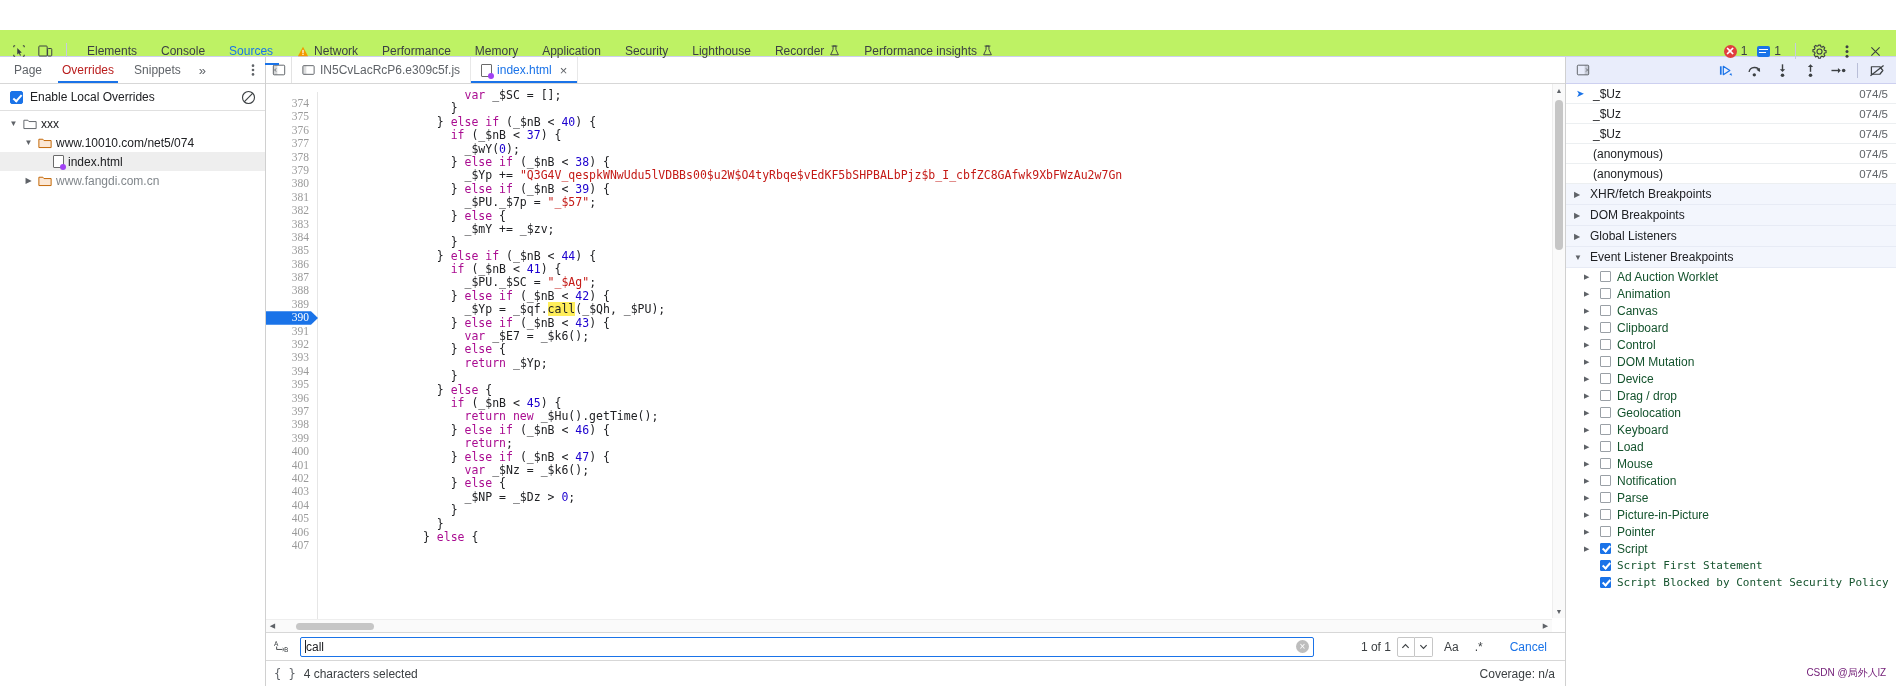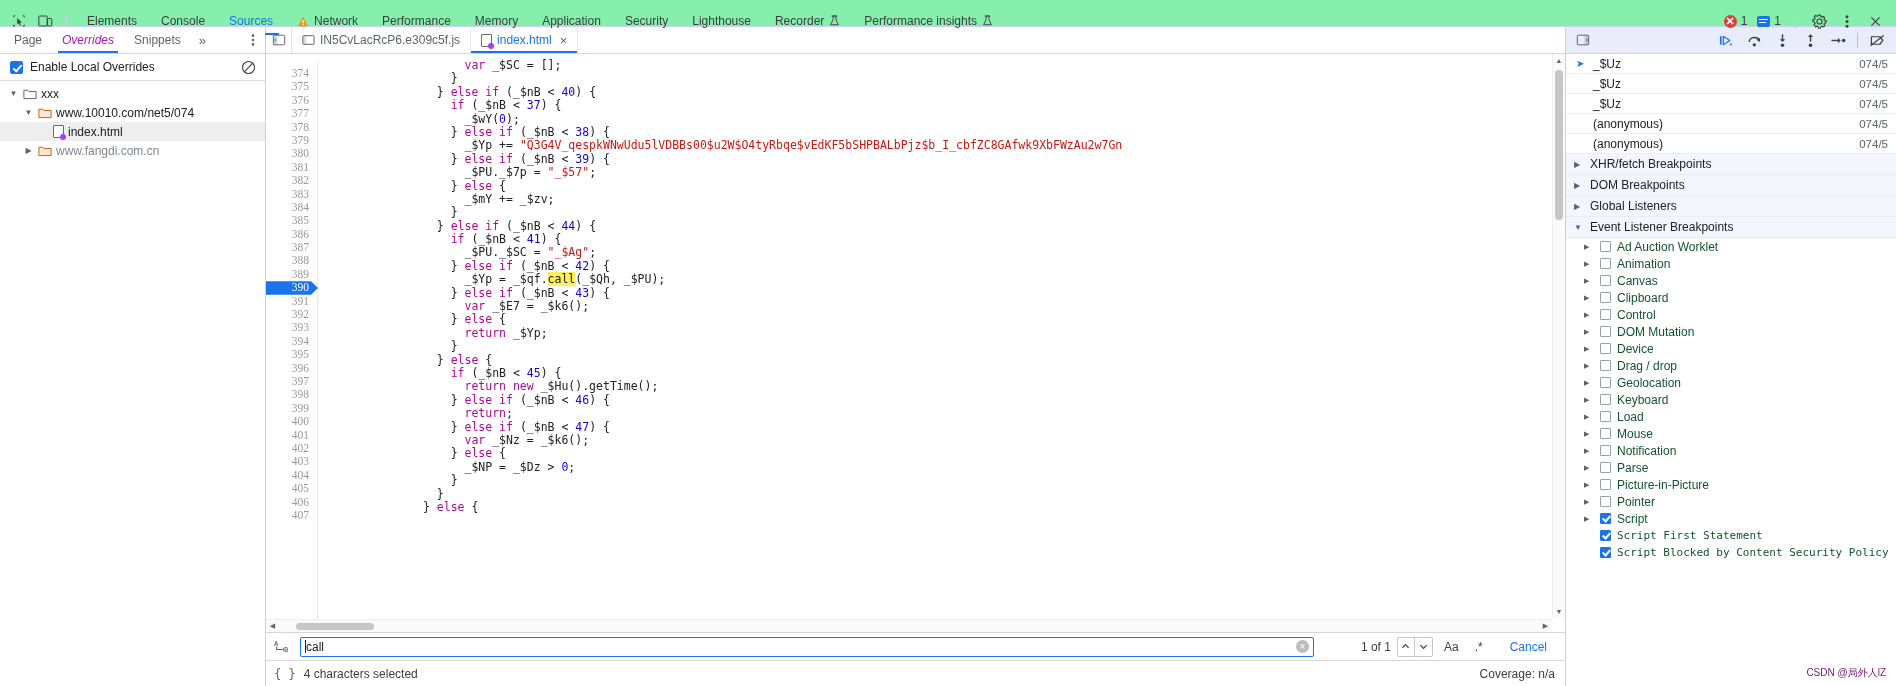--- a/index.html
+++ b/index.html
@@ -11,25 +11,26 @@
     font-family: "Liberation Sans", sans-serif;
     font-size: 12px;
     color: #202124;
     -webkit-font-smoothing: antialiased;
   }
   .app { position: relative; width: 1896px; height: 686px; display: flex; flex-direction: column; }
 
   
   .main-toolbar {
     height: 27px; min-height: 27px;
-    background: #86efac;
+    background: #bef264;
     border-bottom: 1px solid #cdd0f0;
     display: flex; align-items: center;
     padding: 16px 4px 0 6px;
     position: relative;
+    margin-top: 30px;
   }
   .tb-icon-btn {
     width: 26px; height: 22px;
     display: flex; align-items: center; justify-content: center;
     cursor: pointer; border-radius: 2px;
   }
   .tb-sep { width: 1px; height: 16px; background: #c6cbe0; margin: 0 8px; }
   .tabs-row { display: flex; align-items: stretch; height: 27px; flex: 1; }
   .tab {
     display: flex; align-items: center; gap: 5px;
@@ -77,21 +78,21 @@
     height: 27px; min-height: 27px;
     display: flex; align-items: center;
     border-bottom: 1px solid #d7d7d7;
     background: #fff; padding-left: 4px;
     position: relative;
   }
   .nav-tab {
     padding: 0 10px; height: 26px; line-height: 26px;
     font-size: 12px; color: #5f6368; cursor: pointer; position: relative;
   }
-  .nav-tab.active { color: #a21caf; font-style: italic; }
+  .nav-tab.active { color: #b91c1c; }
   .nav-tab.active::after {
     content: ""; position: absolute; left: 6px; right: 6px; bottom: 0;
     height: 2px; background: #1a73e8;
   }
   .nav-more { padding: 0 8px; color: #5f6368; cursor: pointer; font-size: 13px; }
   .nav-kebab {
     margin-left: auto; width: 24px; height: 22px;
     display: flex; align-items: center; justify-content: center;
     cursor: pointer; color: #5f6368; font-size: 14px; letter-spacing: 0;
   }

